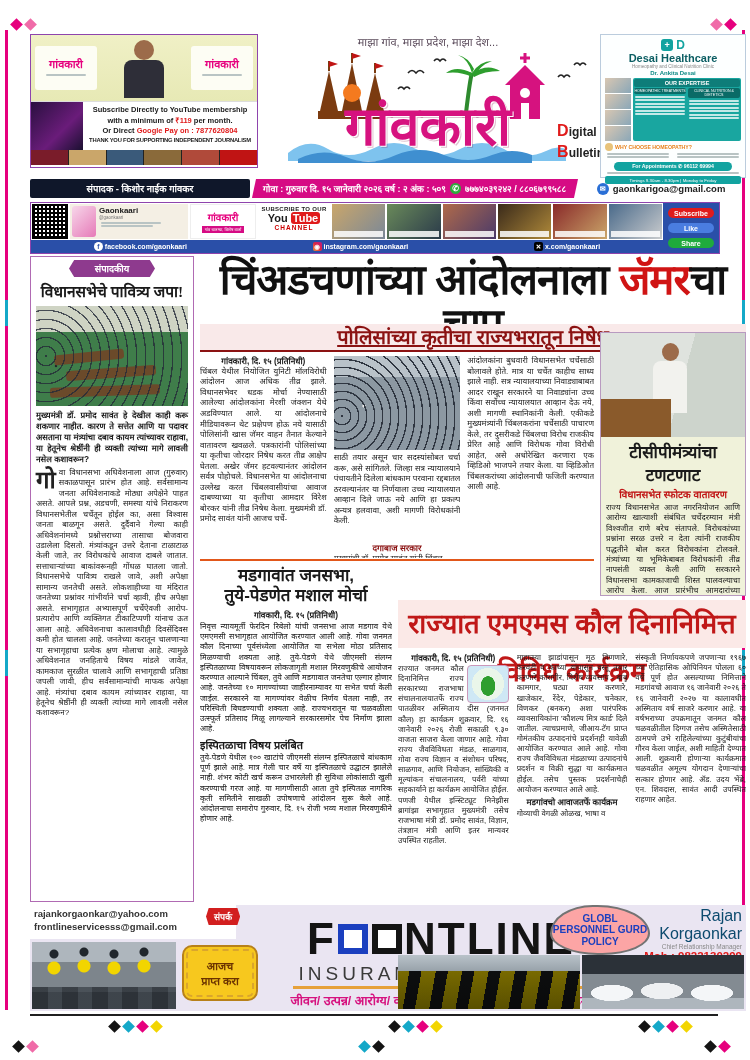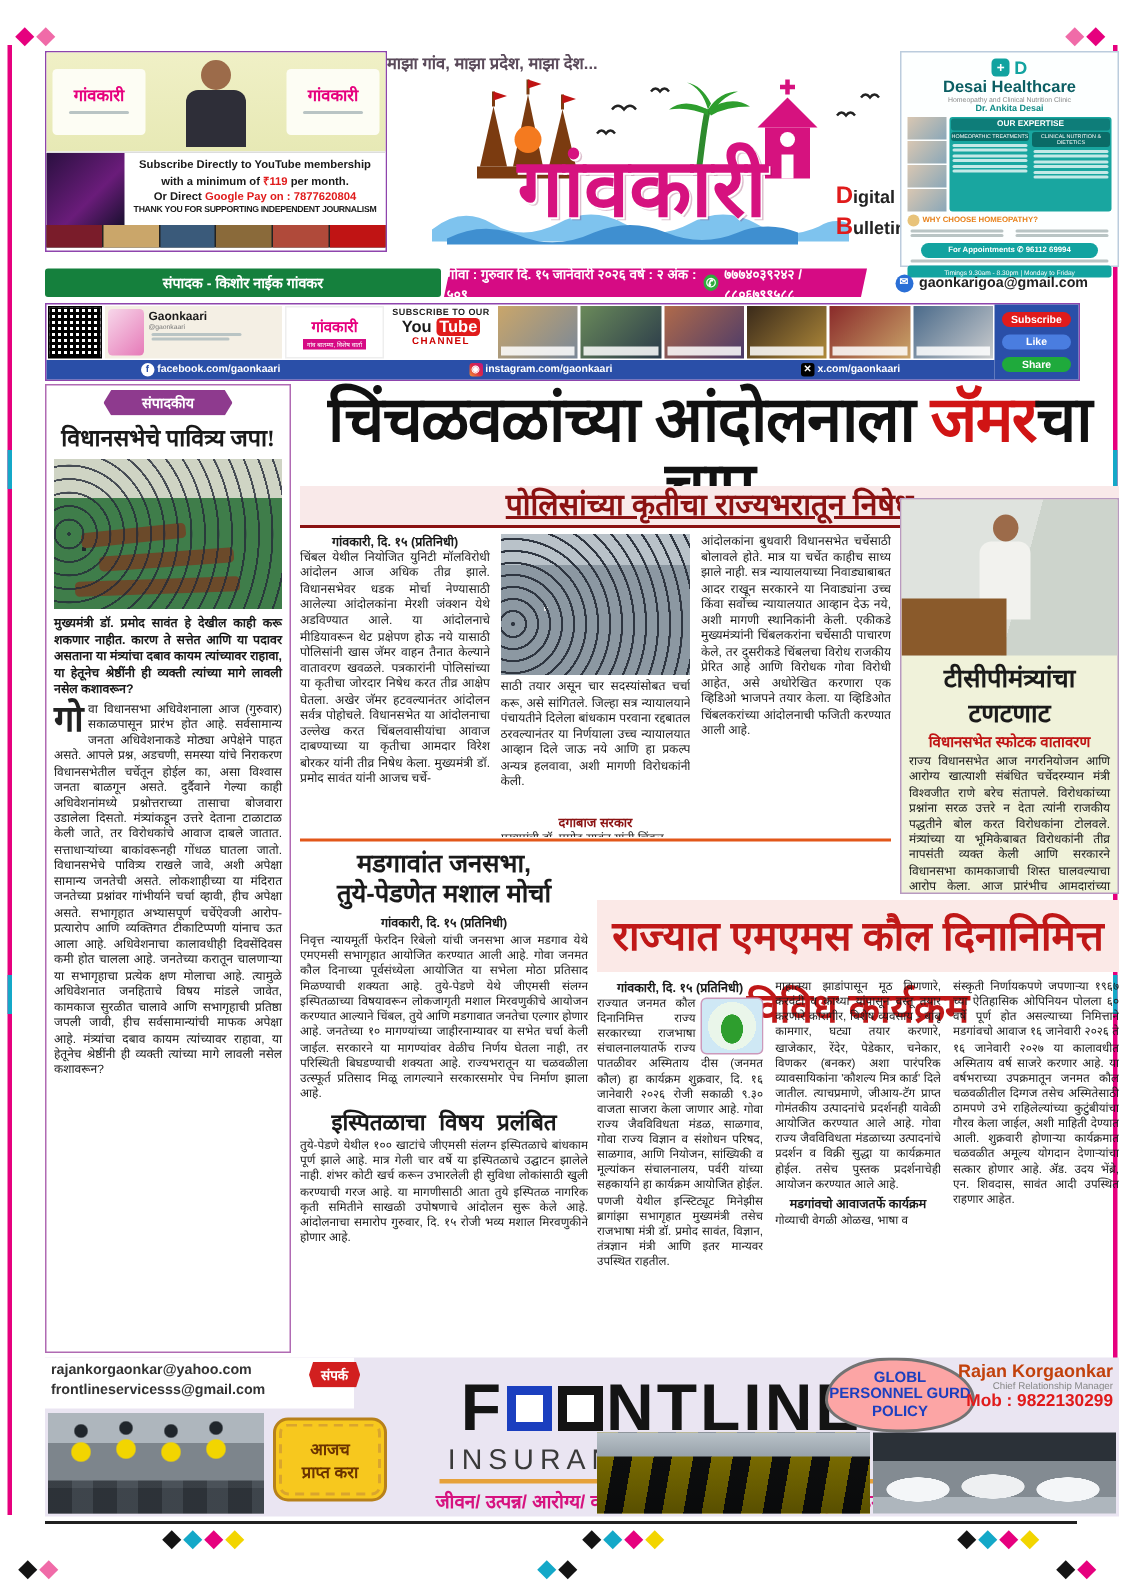--- a/index.html
+++ b/index.html
@@ -29,21 +29,21 @@
   .ytl1{font-size:7.5px;font-weight:bold;}
   .ytl2{font-size:7.5px;font-weight:bold;margin-top:1px;}
   .ytl2 .amt{color:#e01b1b;}
   .ytl3{font-size:7.5px;font-weight:bold;margin-top:1px;}
   .ytl3 .red{color:#e01b1b;}
   .ytl4{font-size:5.8px;font-weight:bold;margin-top:2px;letter-spacing:-.2px;}
   .yt-strip{height:15px;display:flex;gap:1px;background:#222;}
   .yt-strip div{flex:1;}
   
   .mast{left:258px;top:34px;width:340px;height:146px;}
-  .tagline{font-size:11px;color:#5a4a5a;font-weight:bold;}
+  .tagline{text-align:center;font-size:11px;color:#5a4a5a;font-weight:normal;}
   .logo-art{position:relative;height:118px;}
   .logo-text{position:absolute;left:0;right:0;bottom:14px;text-align:center;font-size:54px;line-height:1;
              font-weight:900;color:#d6127f;text-shadow:1px 1px 0 #fff,2px 2px 0 rgba(120,0,60,.25);}
   .digital{position:absolute;right:-6px;bottom:4px;font-size:12px;font-weight:bold;color:#222;line-height:1.3;}
   .digital .big{color:#e01b1b;font-size:16px;}
   
   .desai{left:600px;top:34px;width:146px;height:144px;border:1px solid #bcd;background:#fdffff;padding:3px 4px;box-sizing:border-box;font-family:"Liberation Sans",sans-serif;}
   .ds-top{display:flex;align-items:center;gap:3px;justify-content:center;}
   .ds-cross{width:12px;height:12px;background:#12a3a0;border-radius:3px;color:#fff;font-size:9px;font-weight:bold;text-align:center;line-height:12px;}
   .ds-d{color:#12a3a0;font-weight:900;font-size:12px;}
@@ -60,21 +60,21 @@
   .ds-chip{background:#0a6b67;color:#fff;font-size:3.6px;text-align:center;border-radius:2px;padding:1px 0;margin-bottom:1px;}
   .bar{height:2px;background:rgba(255,255,255,.75);margin:1.5px 1px;border-radius:1px;}
   .gbar{height:2px;background:#b9c4c4;margin:1.5px 2px;border-radius:1px;}
   .ds-why{display:flex;align-items:center;gap:2px;margin-top:2px;}
   .ds-why .ic{width:8px;height:8px;border-radius:50%;background:#e8c37a;}
   .ds-whyt{font-size:5.2px;font-weight:bold;color:#e8801a;}
   .ds-app{margin:2px auto 1px;background:#12a3a0;color:#fff;font-size:5.2px;font-weight:bold;text-align:center;border-radius:6px;padding:1.5px 3px;width:82%;}
   .ds-foot{margin-top:2px;background:#12a3a0;color:#fff;font-size:4.4px;text-align:center;border-radius:2px;padding:1.5px 0;}
   
   .estrip{left:30px;top:179px;width:716px;height:19px;display:flex;align-items:stretch;}
-  .ebox{width:264px;background:#15803d;color:#fff;font-size:9.5px;font-weight:bold;display:flex;align-items:center;justify-content:center;border-radius:2px;}
+  .ebox{width:220px;background:#0f172a;color:#fff;font-size:9.5px;font-weight:bold;display:flex;align-items:center;justify-content:center;border-radius:2px;}
   .eribbon{flex:1;margin-left:4px;background:#d60b84;color:#fff;font-size:9px;font-weight:bold;display:flex;align-items:center;justify-content:center;gap:4px;transform:skewX(-12deg);}
   .eribbon>*{transform:skewX(12deg);}
   .pic{display:inline-block;width:11px;height:11px;background:#2faa3c;color:#fff;border-radius:50%;font-size:8px;line-height:11px;text-align:center;}
   .eemail{width:170px;display:flex;align-items:center;justify-content:center;gap:4px;font-size:9.5px;font-weight:bold;color:#222;}
   .mail-ic{display:inline-block;width:12px;height:12px;background:#2a6fd6;color:#fff;border-radius:50%;font-size:7px;line-height:12px;text-align:center;}
   
   .social{left:30px;top:202px;width:688px;height:50px;border:1px solid #8e44ad;display:flex;background:#fff;}
   .soc-main{flex:1;display:flex;flex-direction:column;}
   .soc-row{flex:1;display:flex;align-items:stretch;gap:2px;padding:1px;}
   .qr{width:34px;background:
@@ -137,21 +137,21 @@
   .tcp-head{text-align:center;font-size:17px;font-weight:900;margin-top:3px;}
   .tcp-sub{text-align:center;font-size:10px;font-weight:bold;color:#c01414;margin:1px 0 2px;}
   .tcp-body{font-size:8px;line-height:1.3;text-align:justify;padding:0 5px;}
   
   .odiv{left:200px;top:559px;width:394px;height:2px;background:#e2571a;}
   
   .jans{left:200px;top:566px;width:192px;height:336px;overflow:hidden;}
   .jans-h{text-align:center;font-size:17px;font-weight:900;line-height:1.2;}
   .jans .dateline{margin:2px 0;}
   .jans-b{font-size:7.9px;line-height:1.3;text-align:justify;}
-  .jans-sub{text-align:center;font-weight:bold;font-size:15px;margin:2px 0 1px;font-family:Liberation Mono, monospace;}
+  .jans-sub{font-weight:bold;font-size:11px;margin:2px 0 1px;}
   
   .janmat-h{left:398px;top:600px;width:348px;height:48px;background:#fbe9e7;color:#c01818;
             font-size:27px;font-weight:900;text-align:center;line-height:48px;}
   .janmat{left:398px;top:653px;width:348px;height:249px;display:flex;gap:8px;overflow:hidden;}
   .jcol{flex:1;font-size:7.8px;line-height:1.3;text-align:justify;overflow:hidden;}
   .leaf{float:right;width:40px;height:36px;border:1px solid #c9b;border-radius:4px;margin:1px 0 1px 3px;
         background:radial-gradient(ellipse 12px 16px at 20px 20px,#2e9e2e 0 60%,transparent 62%),
         radial-gradient(circle at 20px 18px,#eaf6ea 0 16px,#cfe8f5 16px);}
   .jm-sub{text-align:center;font-weight:bold;font-size:8.4px;margin:2px 0 1px;}
   
@@ -178,21 +178,21 @@
   .fl-logo{position:absolute;left:236px;top:12px;width:350px;text-align:center;}
   .fl-word{font-size:44px;font-weight:900;color:#141414;letter-spacing:2px;line-height:1;display:flex;align-items:center;justify-content:center;}
   .fl-sq{display:inline-block;width:30px;height:30px;border:6px solid #1b3fbf;box-sizing:border-box;margin:0 2px;background:#fff;}
   .fl-sq.b2{border-color:#141414;}
   .fl-ins{margin-top:2px;font-size:19px;letter-spacing:4px;color:#3a3a3a;border-bottom:3px solid #e6a13a;display:inline-block;padding:0 6px 1px;}
   .fl-tag{margin-top:3px;font-size:12.5px;font-weight:bold;color:#d6127f;}
   .policy{position:absolute;left:520px;top:0px;width:96px;height:46px;background:#fca5a5;border:2px solid #737373;
       border-radius:45% 55% 50% 50%/60% 60% 45% 45%;display:flex;align-items:center;justify-content:center;
       text-align:center;font-size:10px;font-weight:900;color:#1b3fbf;line-height:1.15;}
   .agent{position:absolute;right:4px;top:2px;width:126px;text-align:right;}
-  .agent .an{font-size:12px;font-weight:bold;color:#c2410c;}
+  .agent .an{font-size:16px;font-weight:normal;color:#0c4a6e;}
   .agent .at{font-size:6.5px;color:#888;}
   .agent .am{font-size:11.5px;font-weight:900;color:#e01b1b;}
   .ricks{position:absolute;left:368px;top:50px;width:182px;height:54px;background:
       repeating-linear-gradient(100deg,#f2c500 0 14px,#1a1a1a 14px 26px),
       linear-gradient(#8d98a0,#5d666d);background-blend-mode:multiply;}
   .ricks:after{content:"";position:absolute;left:0;right:0;top:0;height:16px;background:linear-gradient(#b9c2c9,#98a2aa);}
   .cars{position:absolute;left:552px;top:50px;width:162px;height:54px;background:
       radial-gradient(ellipse 26px 10px at 30px 38px,#f4f6f8 0 80%,transparent 82%),
       radial-gradient(ellipse 26px 10px at 80px 36px,#eef0f2 0 80%,transparent 82%),
       radial-gradient(ellipse 26px 10px at 130px 38px,#f4f6f8 0 80%,transparent 82%),
@@ -438,21 +438,21 @@
       <div class="desk" style="left:14px;top:80px;width:110px;height:10px;transform:rotate(-2deg)"></div>
       <div class="ppl"></div>
     </div>
     <div class="ed-intro">मुख्यमंत्री डॉ. प्रमोद सावंत हे देखील काही करू शकणार नाहीत. कारण ते सत्तेत आणि या पदावर असताना या मंत्र्यांचा दबाव कायम त्यांच्यावर राहावा, या हेतूनेच श्रेष्ठींनी ही व्यक्ती त्यांच्या मागे लावली नसेल कशावरून?</div>
     <div class="ed-body">
       <span class="dropcap">गो</span><span>वा विधानसभा अधिवेशनाला आज (गुरुवार) सकाळपासून प्रारंभ होत आहे. सर्वसामान्य जनता अधिवेशनाकडे मोठ्या अपेक्षेने पाहत असते. आपले प्रश्न, अडचणी, समस्या यांचे निराकरण विधानसभेतील चर्चेतून होईल का, असा विश्वास जनता बाळगून असते. दुर्दैवाने गेल्या काही अधिवेशनांमध्ये प्रश्नोत्तराच्या तासाचा बोजवारा उडालेला दिसतो. मंत्र्यांकडून उत्तरे देताना टाळाटाळ केली जाते, तर विरोधकांचे आवाज दाबले जातात. सत्ताधाऱ्यांच्या बाकांवरूनही गोंधळ घातला जातो. विधानसभेचे पावित्र्य राखले जावे, अशी अपेक्षा सामान्य जनतेची असते. लोकशाहीच्या या मंदिरात जनतेच्या प्रश्नांवर गांभीर्याने चर्चा व्हावी, हीच अपेक्षा असते. सभागृहात अभ्यासपूर्ण चर्चेऐवजी आरोप-प्रत्यारोप आणि व्यक्तिगत टीकाटिप्पणी यांनाच ऊत आला आहे. अधिवेशनाचा कालावधीही दिवसेंदिवस कमी होत चालला आहे. जनतेच्या करातून चालणाऱ्या या सभागृहाचा प्रत्येक क्षण मोलाचा आहे. त्यामुळे अधिवेशनात जनहिताचे विषय मांडले जावेत, कामकाज सुरळीत चालावे आणि सभागृहाची प्रतिष्ठा जपली जावी, हीच सर्वसामान्यांची माफक अपेक्षा आहे. मंत्र्यांचा दबाव कायम त्यांच्यावर राहावा, या हेतूनेच श्रेष्ठींनी ही व्यक्ती त्यांच्या मागे लावली नसेल कशावरून?</span>
     </div>
   </div>
 
   <div class="mh abs">
-    <span>चिंचळवळांच्या आंदोलनाला </span><span class="red">जॅमर</span><span>चा चाप</span>
+    <span>चिंअडचणांच्या आंदोलनाला </span><span class="red">जॅमर</span><span>चा चाप</span>
   </div>
   <div class="msub abs">पोलिसांच्या कृतीचा राज्यभरातून निषेध</div>
 
   <div class="cols abs">
     <div class="col">
       <div class="dateline">गांवकारी, दि. १५ (प्रतिनिधी)</div>
       <span>चिंबल येथील नियोजित युनिटी मॉलविरोधी आंदोलन आज अधिक तीव्र झाले. विधानसभेवर धडक मोर्चा नेण्यासाठी आलेल्या आंदोलकांना मेरशी जंक्शन येथे अडविण्यात आले. या आंदोलनाचे मीडियावरून थेट प्रक्षेपण होऊ नये यासाठी पोलिसांनी खास जॅमर वाहन तैनात केल्याने वातावरण खवळले. पत्रकारांनी पोलिसांच्या या कृतीचा जोरदार निषेध करत तीव्र आक्षेप घेतला. अखेर जॅमर हटवल्यानंतर आंदोलन सर्वत्र पोहोचले. विधानसभेत या आंदोलनाचा उल्लेख करत चिंबलवासीयांचा आवाज दाबण्याच्या या कृतीचा आमदार विरेश बोरकर यांनी तीव्र निषेध केला. मुख्यमंत्री डॉ. प्रमोद सावंत यांनी आजच चर्चे-</span>
     </div>
     <div class="col">
       <div class="crowd"></div>

